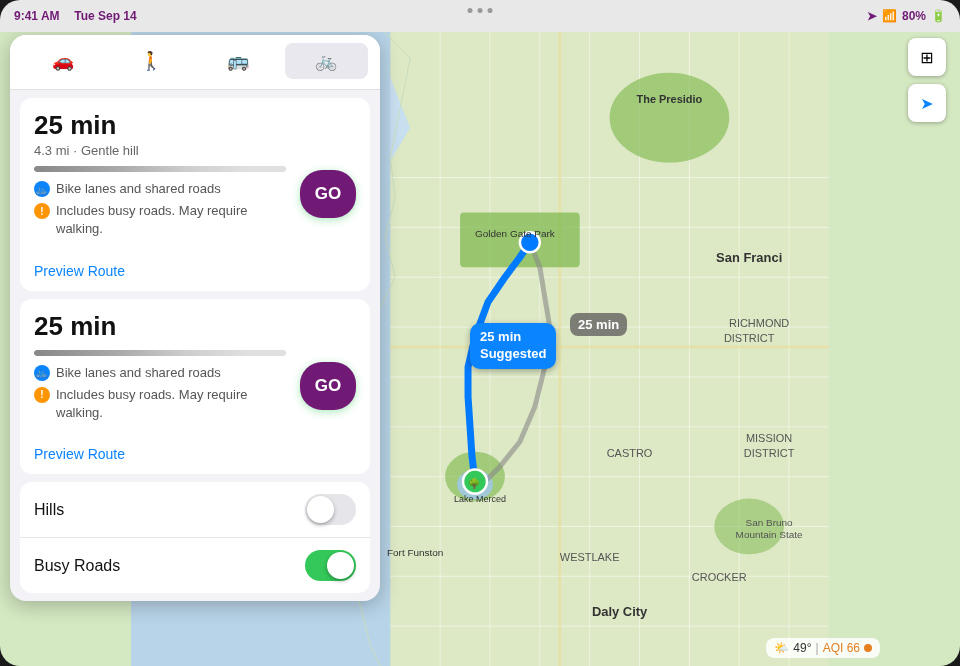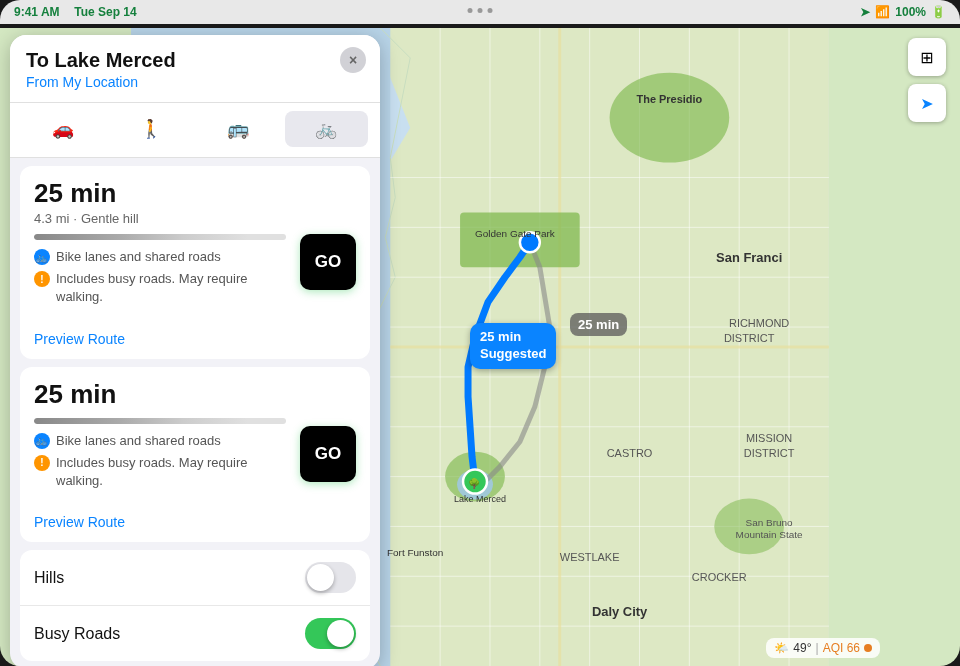--- a/index.html
+++ b/index.html
@@ -11,29 +11,29 @@
       font-family: -apple-system, 'SF Pro Display', 'Helvetica Neue', Arial, sans-serif;
       overflow: hidden;
       position: relative;
       border-radius: 20px;
     }
 
     
     .status-bar {
       position: absolute;
       top: 0; left: 0; right: 0;
-      height: 24px;
+      height: 32px;
       background: #e8e8e8;
       display: flex;
       align-items: center;
       justify-content: space-between;
       padding: 0 14px;
       font-size: 12px;
       font-weight: 600;
-      color: #15803d;
+      color: #701a75;
       z-index: 100;
     }
     .status-left { display: flex; gap: 4px; }
     .status-right { display: flex; align-items: center; gap: 5px; }
 
     
     .map-container {
       position: absolute;
       top: 28px; left: 0; right: 0; bottom: 0;
       background: #d4e8c2;
@@ -248,23 +248,23 @@
       font-size: 13px;
       color: #555;
       line-height: 1.4;
     }
     .go-btn {
       position: absolute;
       right: 14px;
       top: 50%;
       transform: translateY(-50%);
       width: 56px;
-      height: 56px;
-      background: #000000;
-      border-radius: 10px;
+      height: 48px;
+      background: #701a75;
+      border-radius: 22px;
       display: flex;
       align-items: center;
       justify-content: center;
       color: white;
       font-size: 17px;
       font-weight: 700;
       cursor: pointer;
       box-shadow: 0 2px 8px rgba(52,199,89,0.4);
     }
     .preview-link {
@@ -347,21 +347,21 @@
     <span>Tue Sep 14</span>
   </div>
   <div class="three-dots">
     <div class="dot"></div>
     <div class="dot"></div>
     <div class="dot"></div>
   </div>
   <div class="status-right">
     <span>➤</span>
     <span>📶</span>
-    <span>100%</span>
+    <span>80%</span>
     <span>🔋</span>
   </div>
 </div>
 
 <div class="map-container">
 
   <svg class="map-svg" viewBox="0 0 700 640" xmlns="http://www.w3.org/2000/svg">
 
     <rect x="0" y="0" width="700" height="640" fill="#c8dff0"></rect>
 
@@ -452,30 +452,20 @@
     <span>🌤️</span>
     <span>49°</span>
     <span style="color:#aaa;">|</span>
     <span style="color:#e67e22;">AQI 66</span>
     <span style="width:8px;height:8px;background:#e67e22;border-radius:50%;display:inline-block;"></span>
   </div>
 </div>
 
 <div class="panel">
 
-  <div class="panel-header">
-    <div class="panel-title">To Lake Merced</div>
-    <div class="panel-subtitle">
-      <span>From</span>
-      <span style="color:#0a84ff;cursor:pointer;">My Location</span>
-    </div>
-    <div class="close-btn">
-      <span>×</span>
-    </div>
-  </div>
 
   <div class="transport-tabs">
     <div class="transport-tab">🚗</div>
     <div class="transport-tab">🚶</div>
     <div class="transport-tab">🚌</div>
     <div class="transport-tab active">🚲</div>
   </div>
 
   <div class="route-card">
     <div style="padding-right:70px;">

